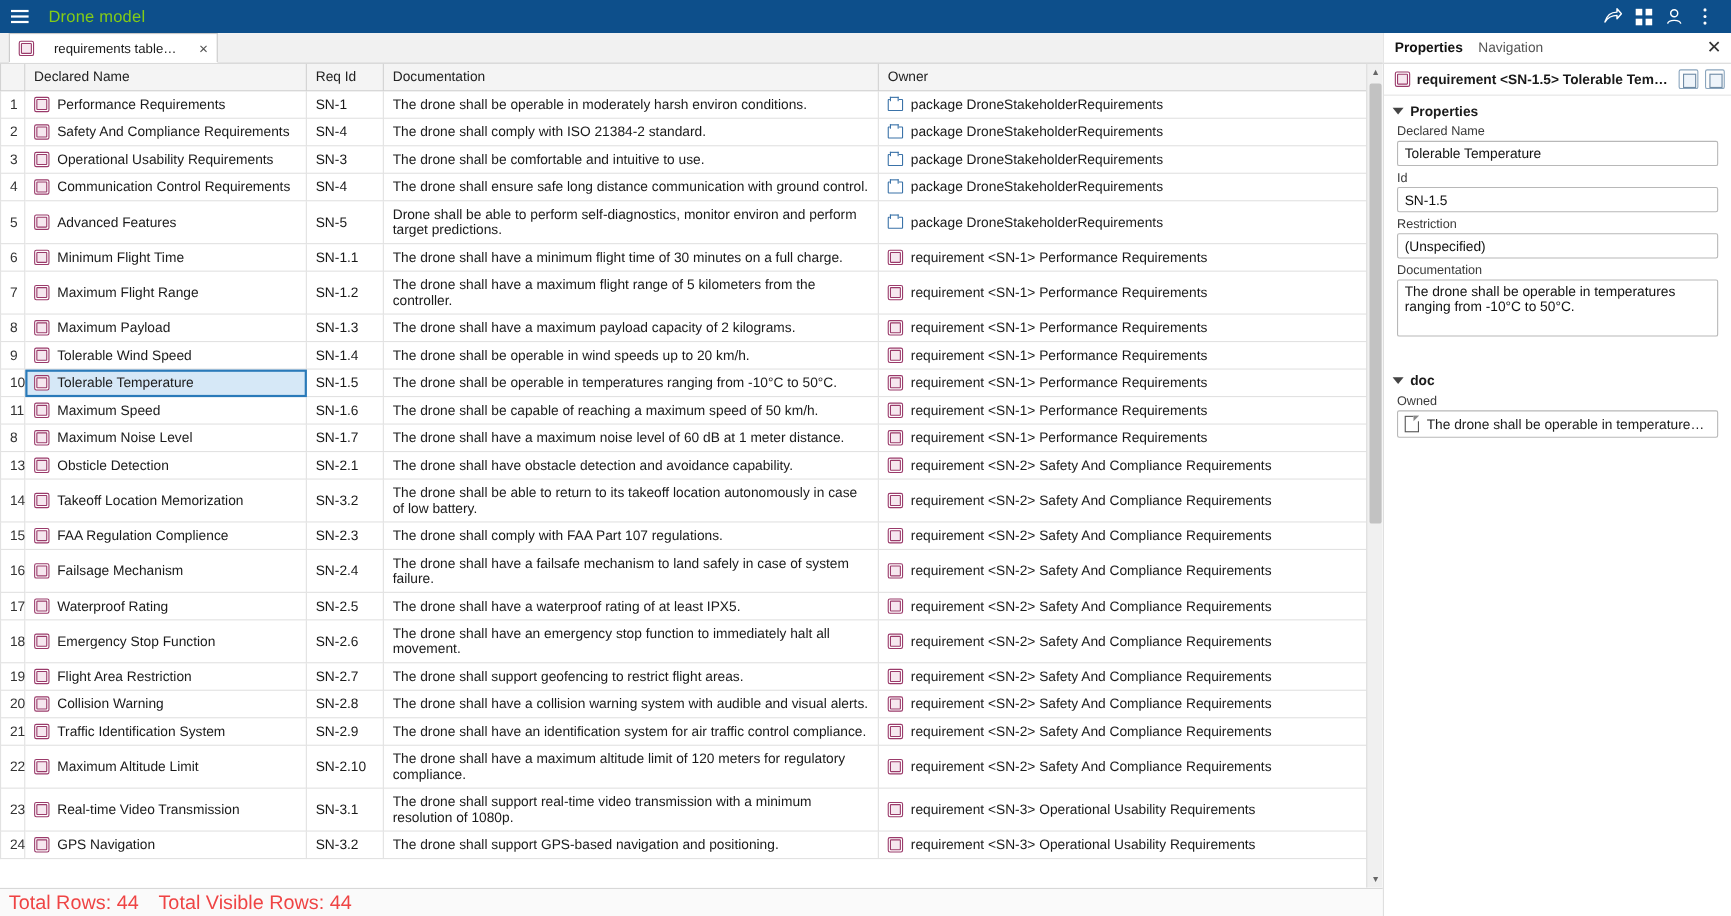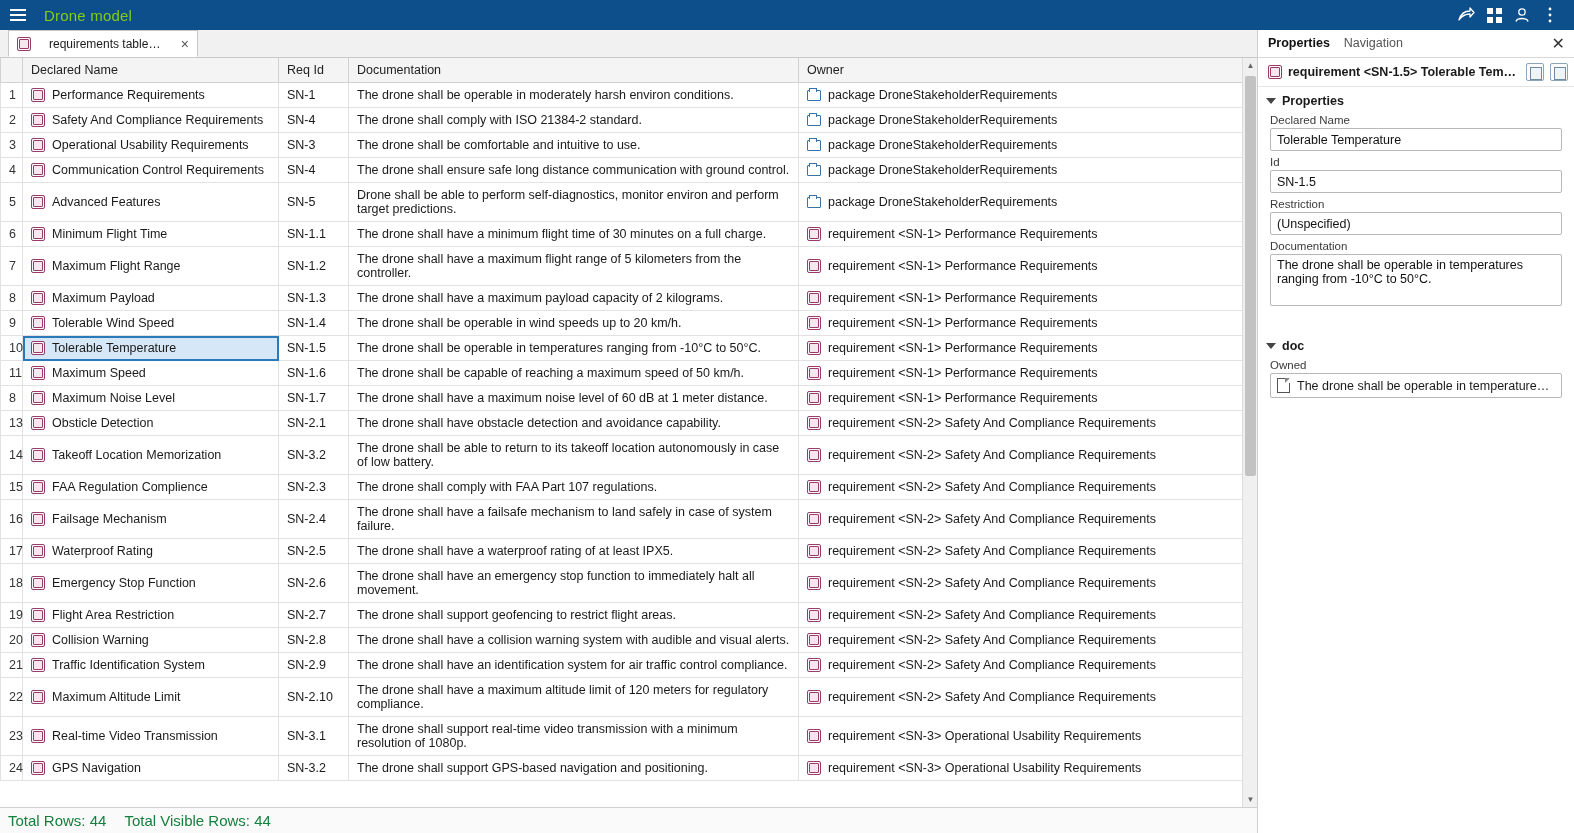--- a/index.html
+++ b/index.html
@@ -203,22 +203,22 @@
   #vscroll .arrow.down { bottom: 0; }
 
   #statusbar {
     height: 26px;
     border-top: 1px solid #d0d0d0;
     background: #fafafa;
     display: flex;
     align-items: center;
     padding-left: 8px;
     gap: 18px;
-    font-size: 15px;
-    color: #15803d;
+    font-size: 18px;
+    color: #ef4444;
   }
 
   
   #right-pane {
     width: 316px;
     display: flex;
     flex-direction: column;
     background: #fff;
   }
   #right-tabs {

